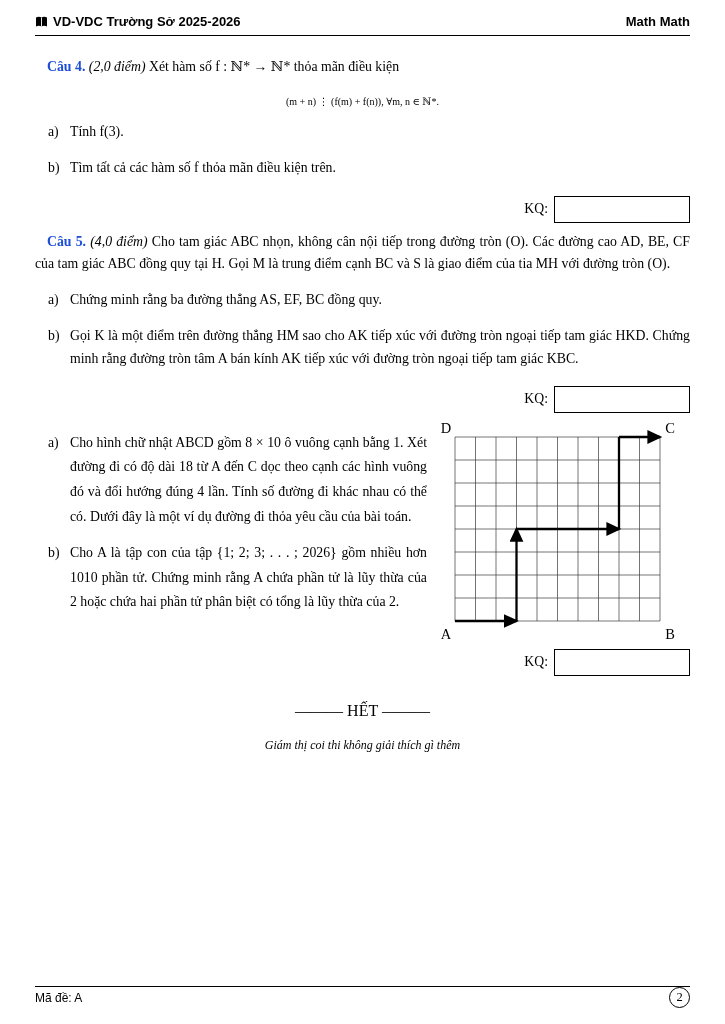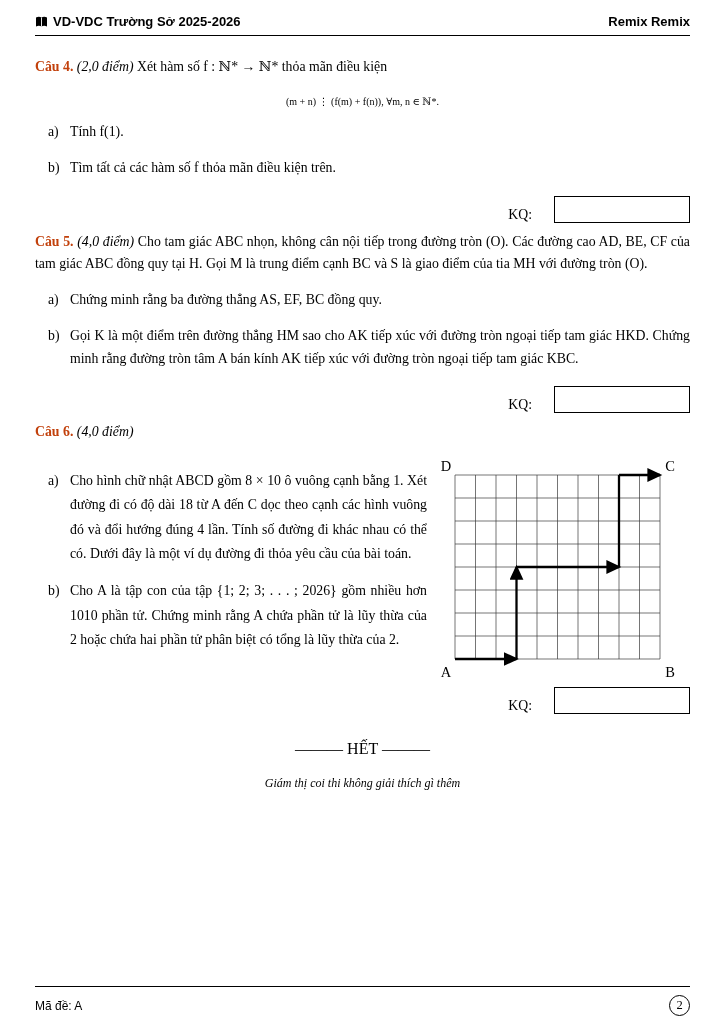--- a/index.html
+++ b/index.html
@@ -16,49 +16,48 @@
     display:flex; justify-content:space-between; align-items:center;
     font-family:"Liberation Sans","DejaVu Sans",sans-serif;
     font-weight:bold; font-size:13px;
     padding-bottom:6px; border-bottom:1.8px solid #000;
   }
   .header-left { display:flex; align-items:center; gap:5px; }
   .book-icon svg { display:block; }
 
   
   .qhead { margin-top:20px; line-height:1.6; text-align:justify; }
-  .qlabel { color:#c2410c; font-weight:bold; }
+  .qlabel { color:#1d4ed8; font-weight:bold;margin-left:12px; }
   .qpoints { font-style:italic; }
   .formula { text-align:center; margin:18px 0 4px 0; font-size:10px; }
 
   .item { display:flex; margin:14px 0 0 13px; line-height:1.62; }
   .item .marker { width:22px; flex:none; }
   .item .itext { flex:1; text-align:justify; }
 
-  .kq-row { display:flex; justify-content:flex-end; align-items:flex-end; gap:22px; margin-top:16px; margin-bottom:4px; }
+  .kq-row { display:flex; justify-content:flex-end; align-items:center; gap:6px; margin-top:16px; margin-bottom:4px; }
   .kq-box { width:136px; height:27px; border:1px solid #000; background:#fff; }
 
   .section { margin-top:6px; }
 
   
   .q6cols { display:flex; margin-top:2px; }
   .q6left { width:392px; }
   .q6left .item { margin-top:12px; line-height:1.78; }
   .q6right { width:263px; display:flex; flex-direction:column; align-items:center; }
   .q6right .kq-row { width:100%; margin-top:4px; }
 
   .het { text-align:center; margin-top:22px; font-size:16px; }
   .note { text-align:center; margin-top:18px; font-style:italic; font-size:12px; }
 
   
   .footer {
     position:absolute; left:35px; right:35px; top:986px;
     border-top:1.2px solid #000;
     display:flex; justify-content:space-between; align-items:center;
-    padding-top:8px;
     font-family:"Liberation Sans","DejaVu Sans",sans-serif; font-size:12px;
   }
   .footer .fleft { flex:1; text-align:left; }
   .footer .fright { flex:1; text-align:right; }
   .page-circle {
     width:21px; height:21px; border:1px solid #000; border-radius:50%;
     display:flex; align-items:center; justify-content:center;
     font-family:"Liberation Serif","DejaVu Serif",serif; font-size:12.5px;
   }
 </style>
@@ -70,29 +69,29 @@
   <div class="header">
     <div class="header-left">
       <span class="book-icon">
         <svg width="13" height="12" viewBox="0 0 13 12">
           <path d="M1 1.5 C3 0.5 5 0.5 6.5 1.6 C8 0.5 10 0.5 12 1.5 L12 10.5 C10 9.5 8 9.5 6.5 10.6 C5 9.5 3 9.5 1 10.5 Z" fill="#000"></path>
           <line x1="6.5" y1="1.6" x2="6.5" y2="10.6" stroke="#fff" stroke-width="0.9"></line>
         </svg>
       </span>
       <span>VD-VDC Trường Sở 2025-2026</span>
     </div>
-    <div>Remix Remix</div>
+    <div>Math Math</div>
   </div>
 
   <div class="section">
     <p class="qhead"><span class="qlabel">Câu 4.</span> <span class="qpoints">(2,0 điểm)</span> <span>Xét hàm số f : ℕ* → ℕ* thỏa mãn điều kiện</span></p>
     <div class="formula">(m + n) ⋮ (f(m) + f(n)), ∀m, n ∈ ℕ*.</div>
     <div class="item">
       <span class="marker">a)</span>
-      <span class="itext">Tính f(1).</span>
+      <span class="itext">Tính f(3).</span>
     </div>
     <div class="item">
       <span class="marker">b)</span>
       <span class="itext">Tìm tất cả các hàm số f thỏa mãn điều kiện trên.</span>
     </div>
     <div class="kq-row">
       <span>KQ:</span>
       <span class="kq-box"></span>
     </div>
   </div>
@@ -107,21 +106,20 @@
       <span class="marker">b)</span>
       <span class="itext">Gọi K là một điểm trên đường thẳng HM sao cho AK tiếp xúc với đường tròn ngoại tiếp tam giác HKD. Chứng minh rằng đường tròn tâm A bán kính AK tiếp xúc với đường tròn ngoại tiếp tam giác KBC.</span>
     </div>
     <div class="kq-row">
       <span>KQ:</span>
       <span class="kq-box"></span>
     </div>
   </div>
 
   <div class="section">
-    <p class="qhead" style="margin-top:8px;"><span class="qlabel">Câu 6.</span> <span class="qpoints">(4,0 điểm)</span></p>
     <div class="q6cols">
       <div class="q6left">
         <div class="item">
           <span class="marker">a)</span>
           <span class="itext">Cho hình chữ nhật ABCD gồm 8 × 10 ô vuông cạnh bằng 1. Xét đường đi có độ dài 18 từ A đến C dọc theo cạnh các hình vuông đó và đổi hướng đúng 4 lần. Tính số đường đi khác nhau có thể có. Dưới đây là một ví dụ đường đi thỏa yêu cầu của bài toán.</span>
         </div>
         <div class="item">
           <span class="marker">b)</span>
           <span class="itext">Cho A là tập con của tập {1; 2; 3; . . . ; 2026} gồm nhiều hơn 1010 phần tử. Chứng minh rằng A chứa phần tử là lũy thừa của 2 hoặc chứa hai phần tử phân biệt có tổng là lũy thừa của 2.</span>
         </div>

